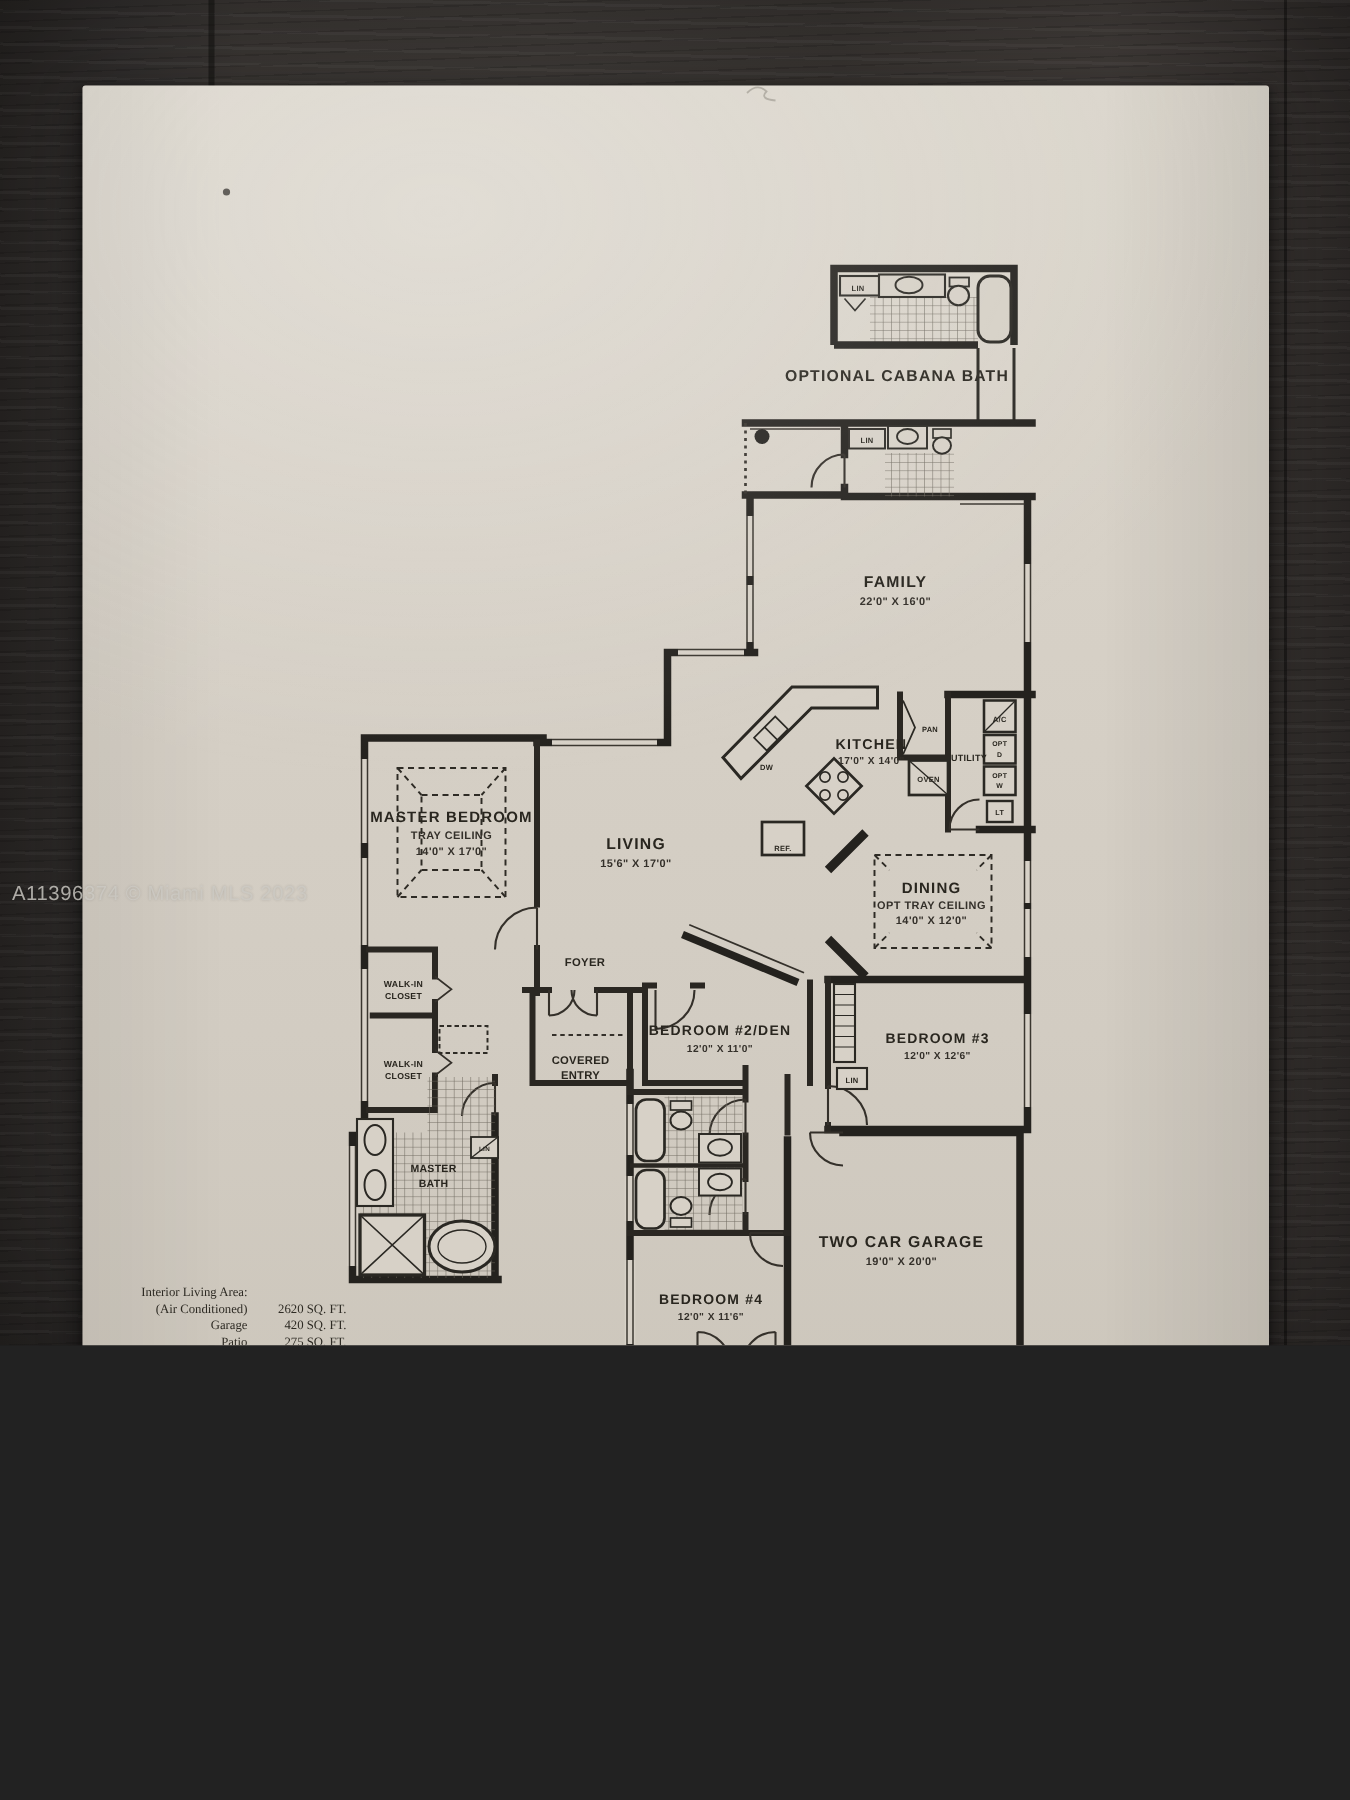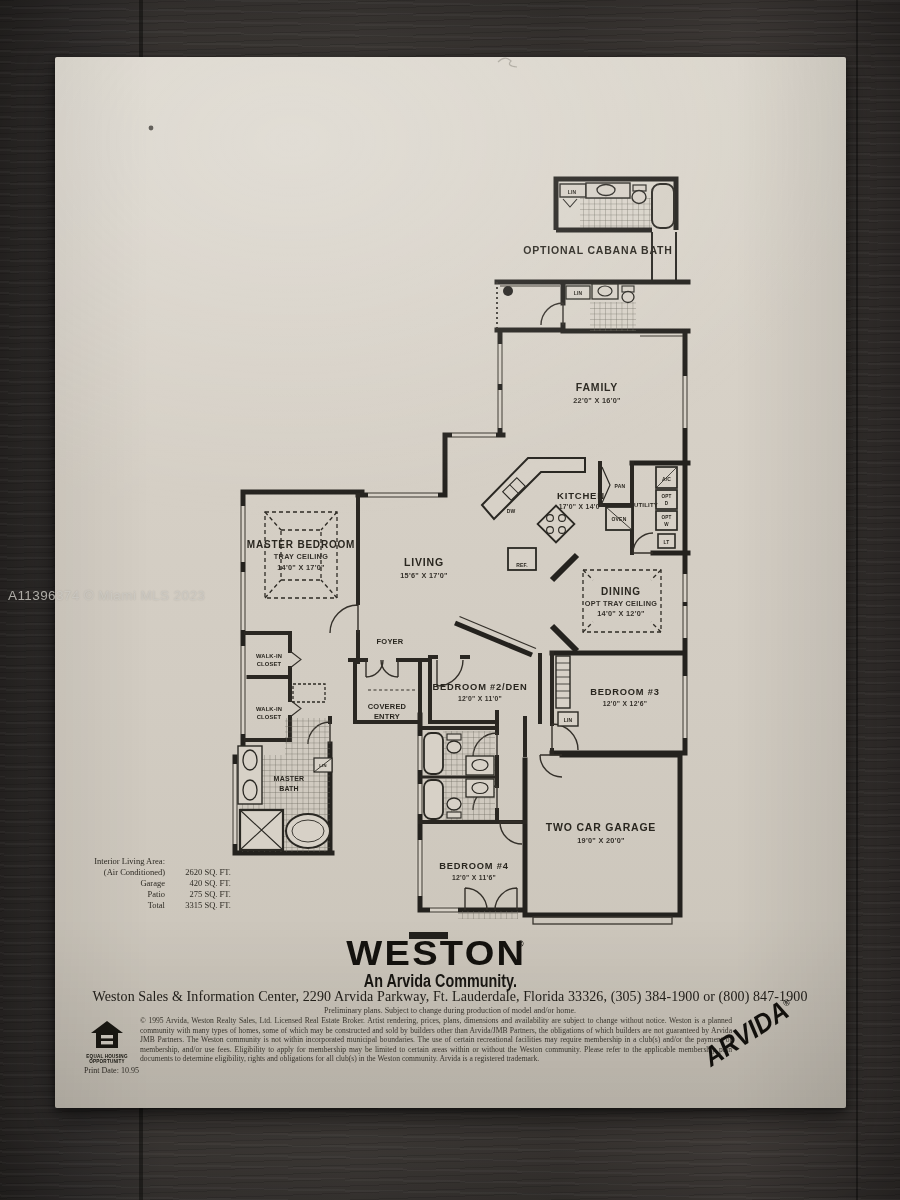--- a/index.html
+++ b/index.html
@@ -1,16 +1,16 @@
 <!DOCTYPE html>
 <html><head>
 <meta charset="utf-8">
 <style>
   html,body{margin:0;padding:0;background:#222;}
-  #photo{position:relative;width:900px;height:1200px;overflow:hidden;
+  #photo{position:relative;width:900px;height:897px;overflow:hidden;
     font-family:"Liberation Sans",sans-serif;
     background:linear-gradient(90deg,#2b2826 0%,#343130 9%,#3d3936 18%,#403c39 40%,#3a3633 62%,#433e3b 82%,#322e2c 100%);
     box-shadow:inset 0 0 140px rgba(0,0,0,.38);}
   .grain{position:absolute;inset:0;
     background:repeating-linear-gradient(178deg,rgba(0,0,0,.12) 0 1px,transparent 1px 7px),
                repeating-linear-gradient(181deg,rgba(255,255,255,.03) 0 2px,transparent 2px 11px);}
   .seam{position:absolute;top:0;bottom:0;background:rgba(10,9,8,.5);}
   .seam.s1{left:139px;width:4px;}
   .seam.s2{left:856px;width:2px;background:rgba(0,0,0,.38);}
   .paper{position:absolute;left:55px;top:57px;width:791px;height:1051px;border-radius:2px;

